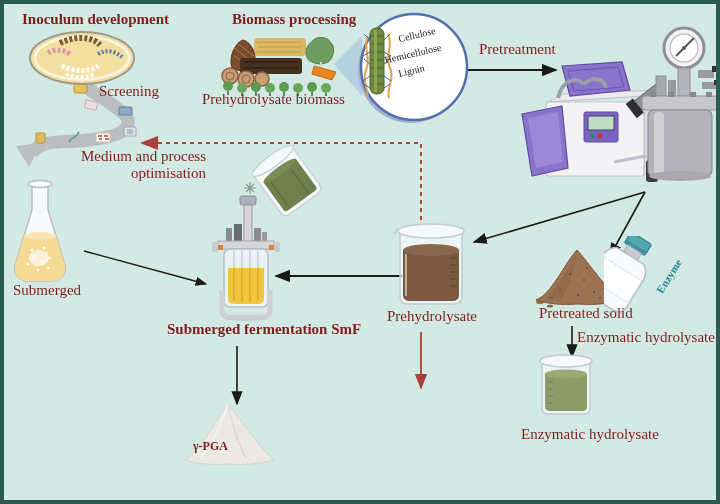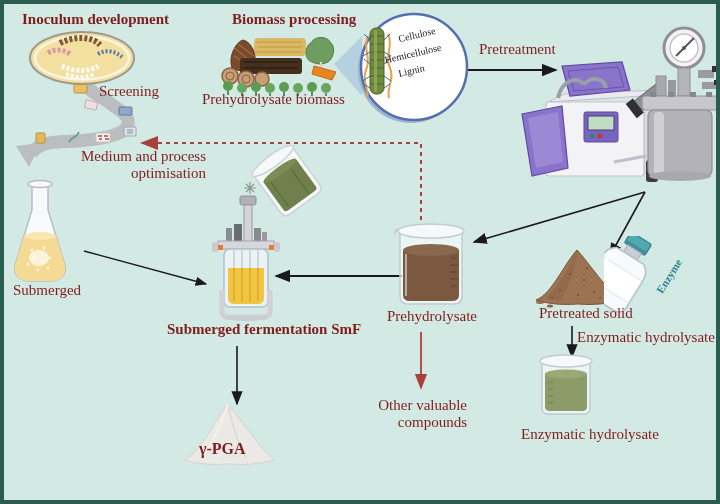--- a/index.html
+++ b/index.html
@@ -271,18 +271,17 @@
   <div class="tinylab" style="left:398px;top:29px;transform:rotate(-13deg)">Cellulose</div>
   <div class="tinylab" style="left:384px;top:48px;transform:rotate(-13deg)">Hemicellulose</div>
   <div class="tinylab" style="left:398px;top:65px;transform:rotate(-13deg)">Lignin</div>
 
   <div class="lab" style="left:13px;top:282px">Submerged</div>
   <div class="lab bold" style="left:167px;top:321px">Submerged fermentation SmF</div>
   <div class="lab" style="left:539px;top:305px">Pretreated solid</div>
   <div class="lab" style="left:387px;top:308px">Prehydrolysate</div>
   <div class="lab" style="left:577px;top:329px">Enzymatic hydrolysate</div>
   <div class="lab" style="left:521px;top:426px">Enzymatic hydrolysate</div>
-  <div class="lab bold" style="left:199px;top:440px;font-size:16px">γ-PGA</div>
-  <div class="lab wrap" style="left:357px;top:397px;width:110px">Other valuable compounds</div>
+  <div class="lab bold" style="left:193px;top:440px;font-size:12px">γ-PGA</div>
   <div id="enzyme-label">Enzyme</div>
 
   <div id="frame"></div>
 </div>
 
 </body></html>

